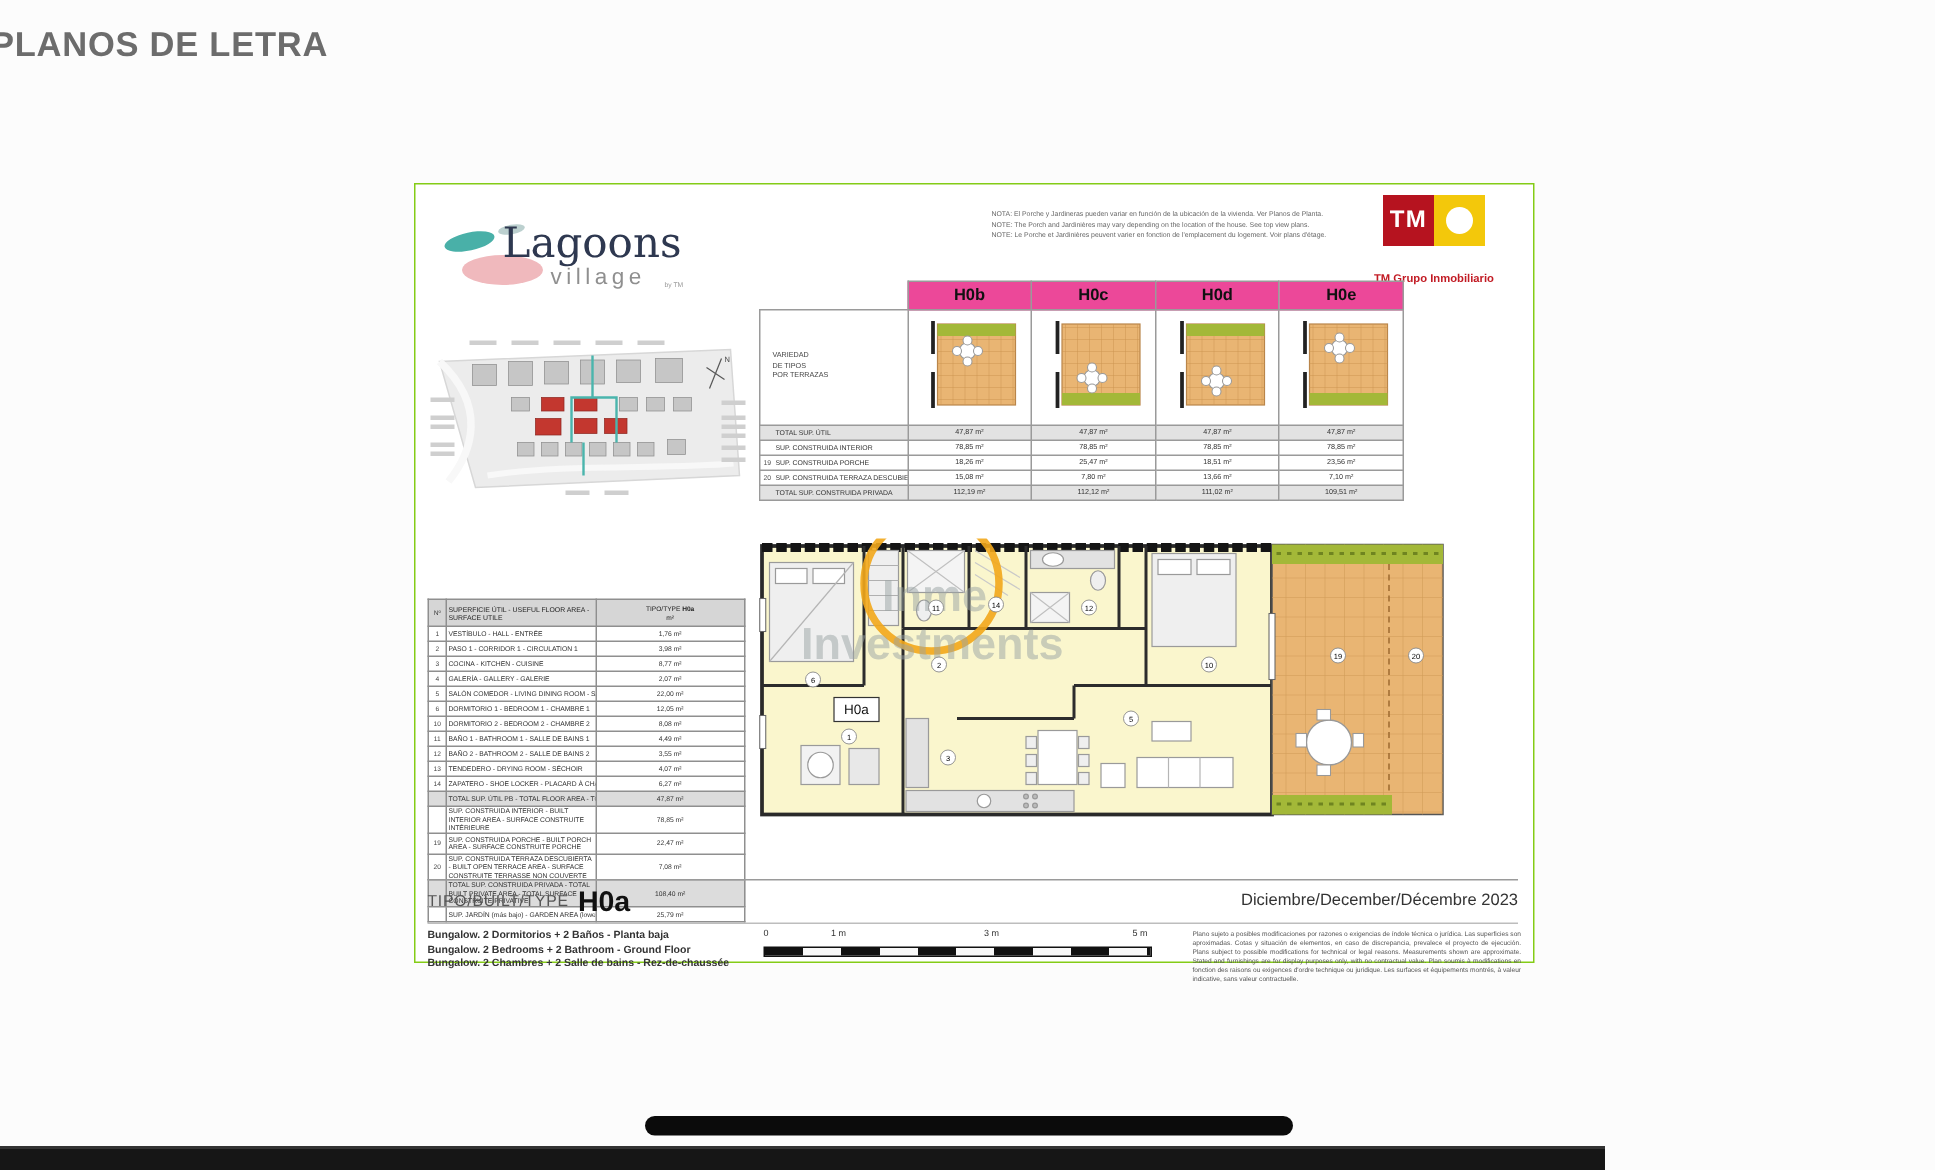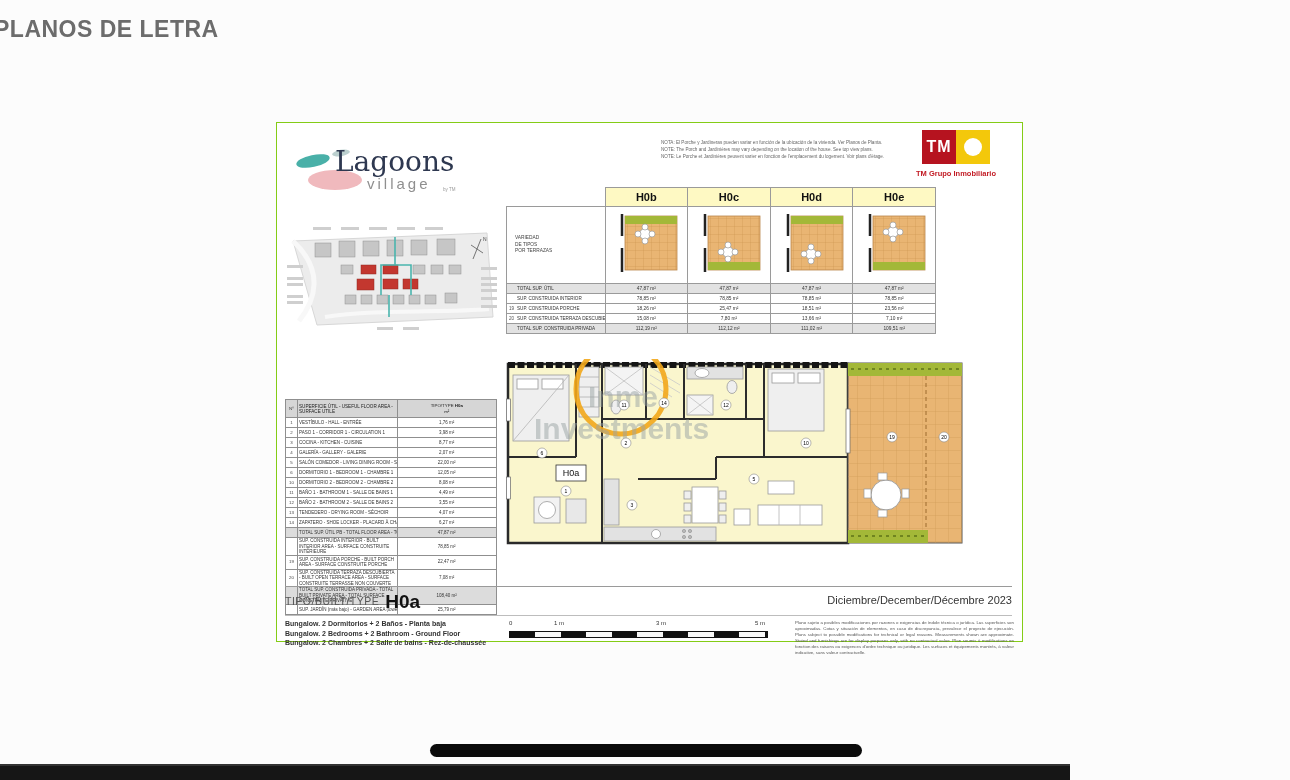--- a/index.html
+++ b/index.html
@@ -13,25 +13,25 @@
   .sheet{left:276px;top:122px;width:745px;height:518px;background:#fff;border:1px solid #84cc16;}
   
   .notes{left:384px;top:16px;width:252px;font-size:4.6px;line-height:7px;color:#666;}
   
   .tm{left:637px;top:7px;width:84px;text-align:center;}
   .tm-squares{display:flex;width:68px;margin:0 auto;}
   .tm-red{width:34px;height:34px;background:#b6131f;color:#fff;font-weight:bold;font-size:16px;
           display:flex;align-items:center;justify-content:center;letter-spacing:1px;}
   .tm-yellow{width:34px;height:34px;background:#f3c80b;display:flex;align-items:center;justify-content:center;}
   .tm-circle{width:18px;height:18px;border-radius:50%;background:#fff;}
-  .tm-caption{margin-top:5px;font-size:7.5px;font-weight:bold;color:#c21b24;}
+  .tm-caption{margin-top:17px;font-size:7.5px;font-weight:bold;color:#c21b24;}
   
   .variants{left:229px;top:64px;width:430px;border-collapse:collapse;table-layout:fixed;}
   .variants td,.variants th{border:1px solid #9a9a9a;padding:0;}
-  .variants th{height:18px;font-size:11px;font-weight:bold;color:#111;background:#fef9c3;}
+  .variants th{height:18px;font-size:11px;font-weight:bold;color:#111;background:#ec4899;}
   .variants .corner{border:none;background:transparent;}
   .variants .vlabel{font-size:4.8px;color:#444;padding-left:8px;line-height:6.5px;border-right:1px solid #9a9a9a;}
   .variants .diag{height:76px;text-align:center;vertical-align:middle;}
   .variants .rlabel{font-size:4.6px;color:#333;height:9px;padding-left:2px;white-space:nowrap;overflow:hidden;}
   .variants .rlabel .rnum{display:inline-block;width:8px;color:#555;}
   .variants .val{font-size:4.8px;text-align:center;color:#333;}
   .variants tr.shade td{background:#e2e2e2;}
   
   .rooms{left:8px;top:276px;width:212px;border-collapse:collapse;table-layout:fixed;}
   .rooms td,.rooms th{border:1px solid #8f8f8f;padding:0 1px;font-weight:normal;}

